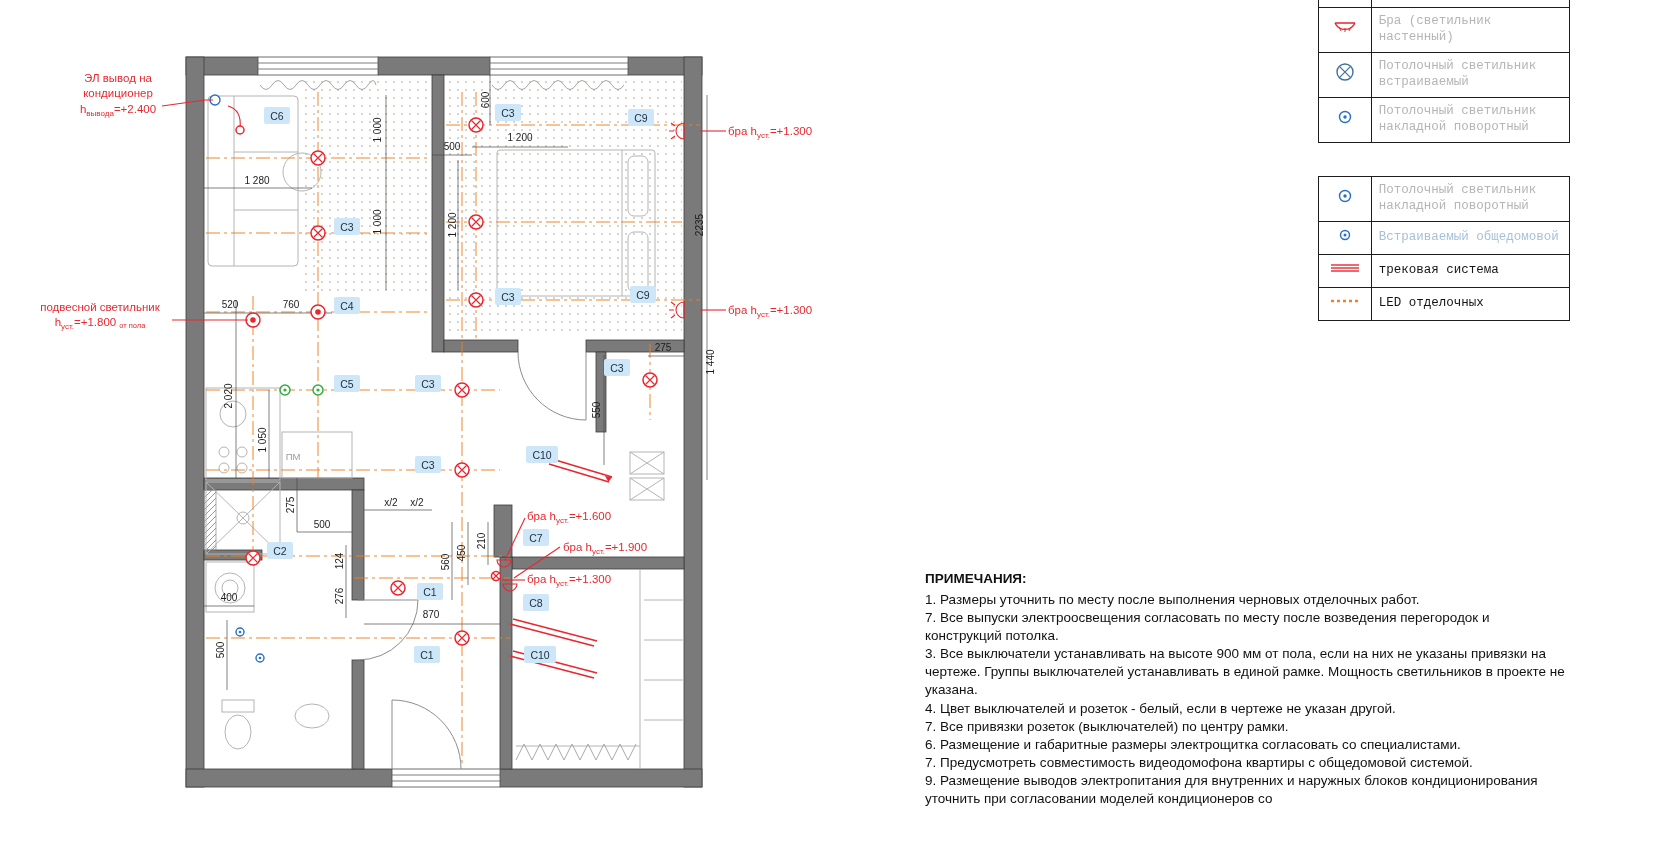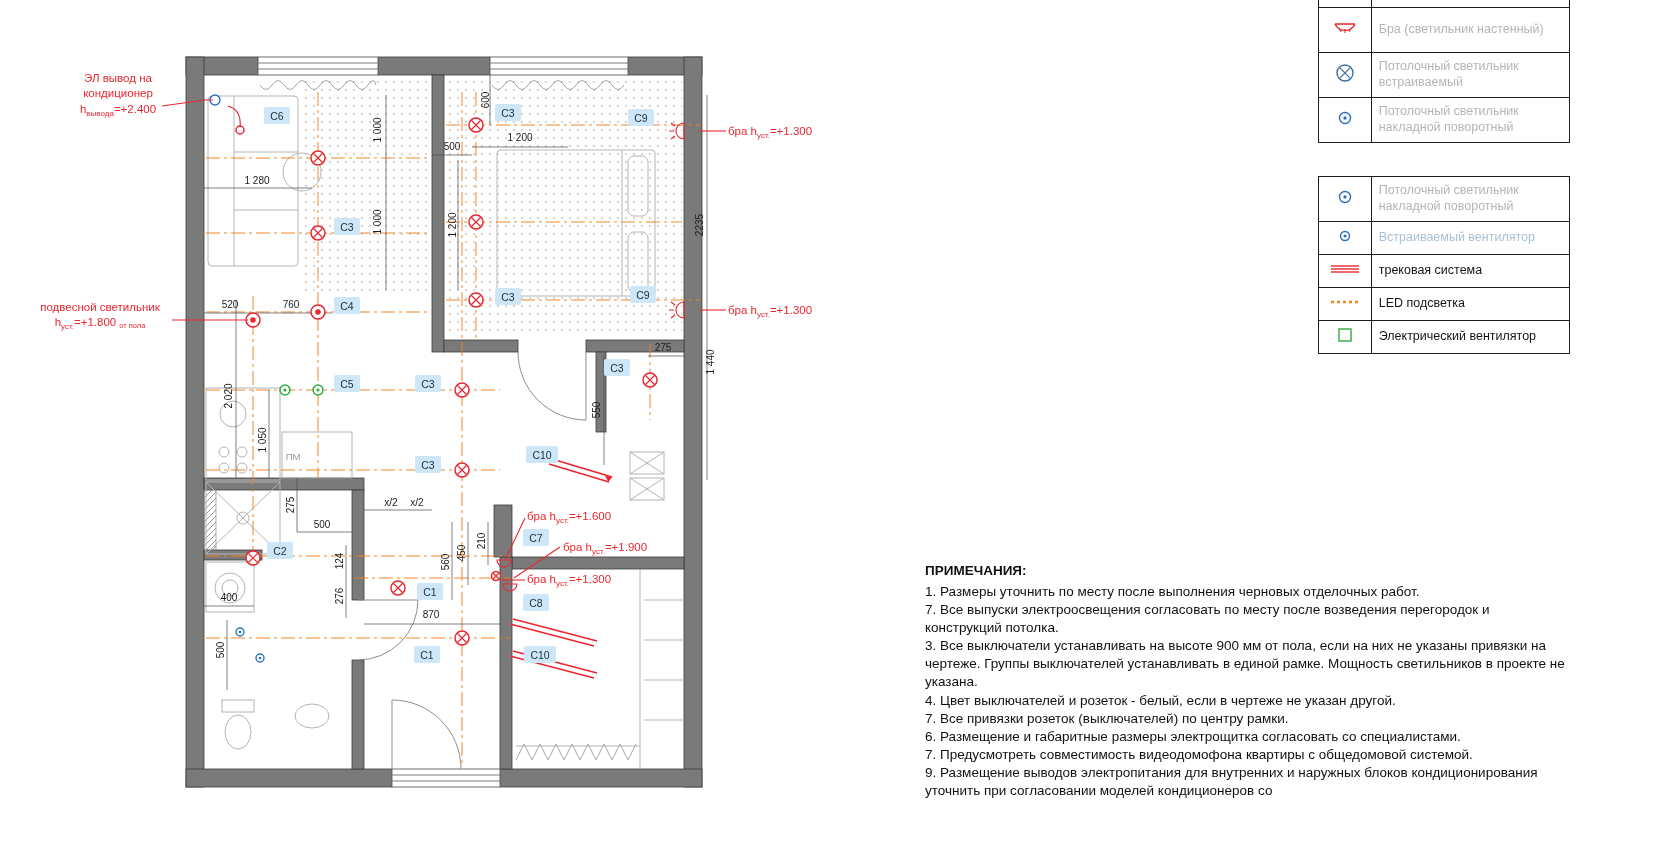--- a/index.html
+++ b/index.html
@@ -26,32 +26,32 @@
   .ann{font-size:11.5px;fill:#e9272e;}
   .ann .sub{font-size:8px;}
   .ann .suf{font-size:7.5px;}
   .lbl rect{fill:#cde7f8;}
   .lbl text{font-size:10.5px;fill:#22323f;}
   .curtain{fill:none;stroke:#9c9c9c;stroke-width:.9;}
   .zig{fill:none;stroke:#a9a9a9;stroke-width:1;}
 
   
   .legend{position:absolute;border-collapse:collapse;background:#fff;}
-  .legend td{border:1px solid #1c1c1c;padding:3px 7px;font-size:12.5px;line-height:1.25;vertical-align:middle;}
+  .legend td{border:1px solid #1c1c1c;padding:3px 7px;font-size:12.5px;line-height:1.25;vertical-align:middle;font-family:Liberation Mono, monospace;}
   .legend .sym{width:44px;text-align:center;padding:2px 4px;}
   .legend .lab{width:186px;}
   .gray{color:#b5b5b5;}
   .bluegray{color:#a8c0d6;}
   .black{color:#141414;}
   .legend-top{left:1318px;top:-12px;width:252px;}
   .legend-bottom{left:1318px;top:176px;width:252px;}
 
   
   .notes{position:absolute;left:925px;top:562px;width:642px;font-size:13.5px;line-height:1.34;color:#111;}
-  .notes .title{font-weight:bold;margin:0 0 3px 0;}
+  .notes .title{font-weight:bold;margin:8px 0 3px 0;}
   .notes .item{margin:0;}
 </style>
 </head>
 <body>
 
 <div class="page">
 
 <svg width="880" height="844" viewBox="0 0 880 844" style="position:absolute;left:0;top:0;">
   <defs>
     <pattern id="dots" width="8" height="8" patternUnits="userSpaceOnUse">
@@ -494,47 +494,39 @@
     </td>
     <td class="lab gray">Потолочный светильник накладной поворотный</td>
   </tr>
   <tr>
     <td class="sym" style="height:28px">
       <svg width="34" height="18">
         <circle cx="17" cy="9" r="4.5" fill="none" stroke="#2a6fc2" stroke-width="1.4"></circle>
         <circle cx="17" cy="9" r="1.5" fill="#2a6fc2"></circle>
       </svg>
     </td>
-    <td class="lab bluegray">Встраиваемый вентилятор</td>
+    <td class="lab bluegray">Встраиваемый общедомовой</td>
   </tr>
   <tr>
     <td class="sym" style="height:28px">
       <svg width="34" height="18">
         <line x1="3" y1="6" x2="31" y2="6" stroke="#e9272e" stroke-width="1.4"></line>
         <line x1="3" y1="9" x2="31" y2="9" stroke="#e9272e" stroke-width="1.4"></line>
         <line x1="3" y1="12" x2="31" y2="12" stroke="#e9272e" stroke-width="1.4"></line>
       </svg>
     </td>
     <td class="lab black">трековая система</td>
   </tr>
   <tr>
     <td class="sym" style="height:28px">
       <svg width="34" height="18">
         <line x1="3" y1="9" x2="31" y2="9" stroke="#f08220" stroke-width="2.4" stroke-dasharray="3 3"></line>
       </svg>
     </td>
-    <td class="lab black">LED подсветка</td>
-  </tr>
-  <tr>
-    <td class="sym" style="height:28px">
-      <svg width="34" height="20">
-        <rect x="11" y="4" width="12" height="12" fill="none" stroke="#3fae49" stroke-width="1.5"></rect>
-      </svg>
-    </td>
-    <td class="lab black">Электрический вентилятор</td>
+    <td class="lab black">LED отделочных</td>
   </tr>
 </tbody>
     </table>
 
 <div class="notes">
   <div class="title">ПРИМЕЧАНИЯ:</div>
   <div class="item">1. Размеры уточнить по месту после выполнения черновых отделочных работ.</div>
   <div class="item">7. Все выпуски электроосвещения согласовать по месту после возведения перегородок и конструкций потолка.</div>
   <div class="item">3. Все выключатели устанавливать на высоте 900 мм от пола, если на них не указаны привязки на чертеже. Группы выключателей устанавливать в единой рамке. Мощность светильников в проекте не указана.</div>
   <div class="item">4. Цвет выключателей и розеток - белый, если в чертеже не указан другой.</div>

